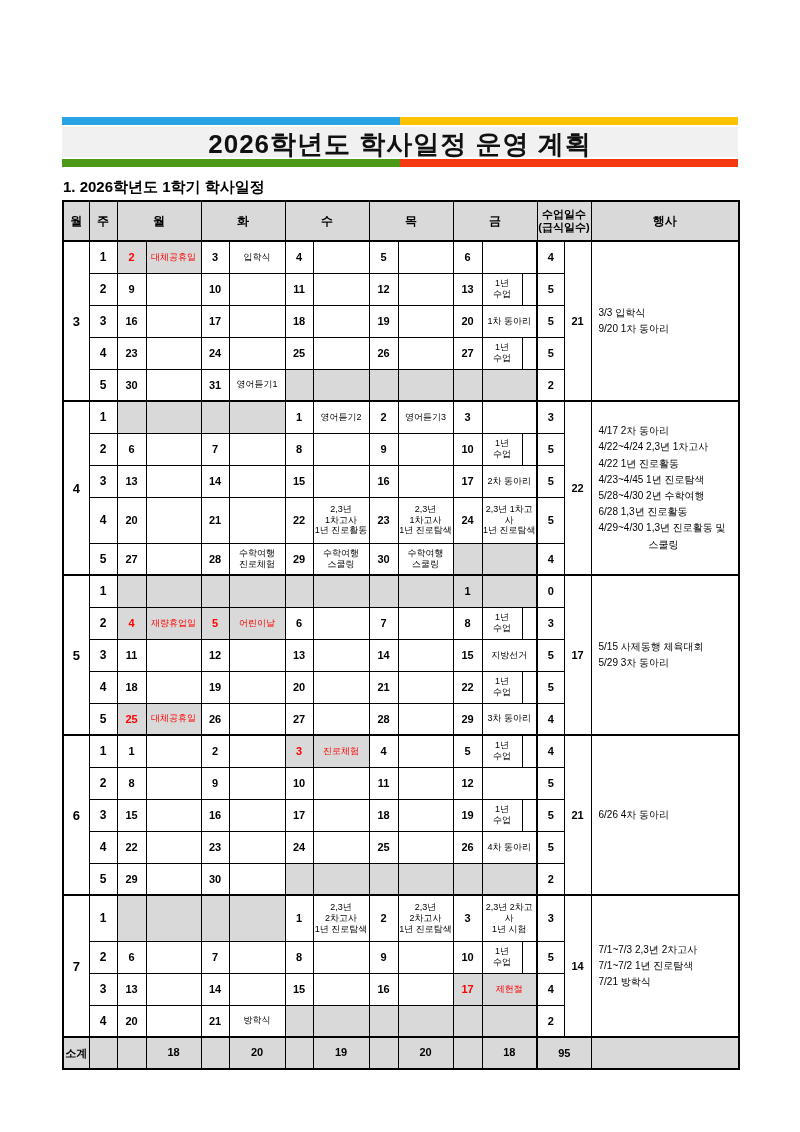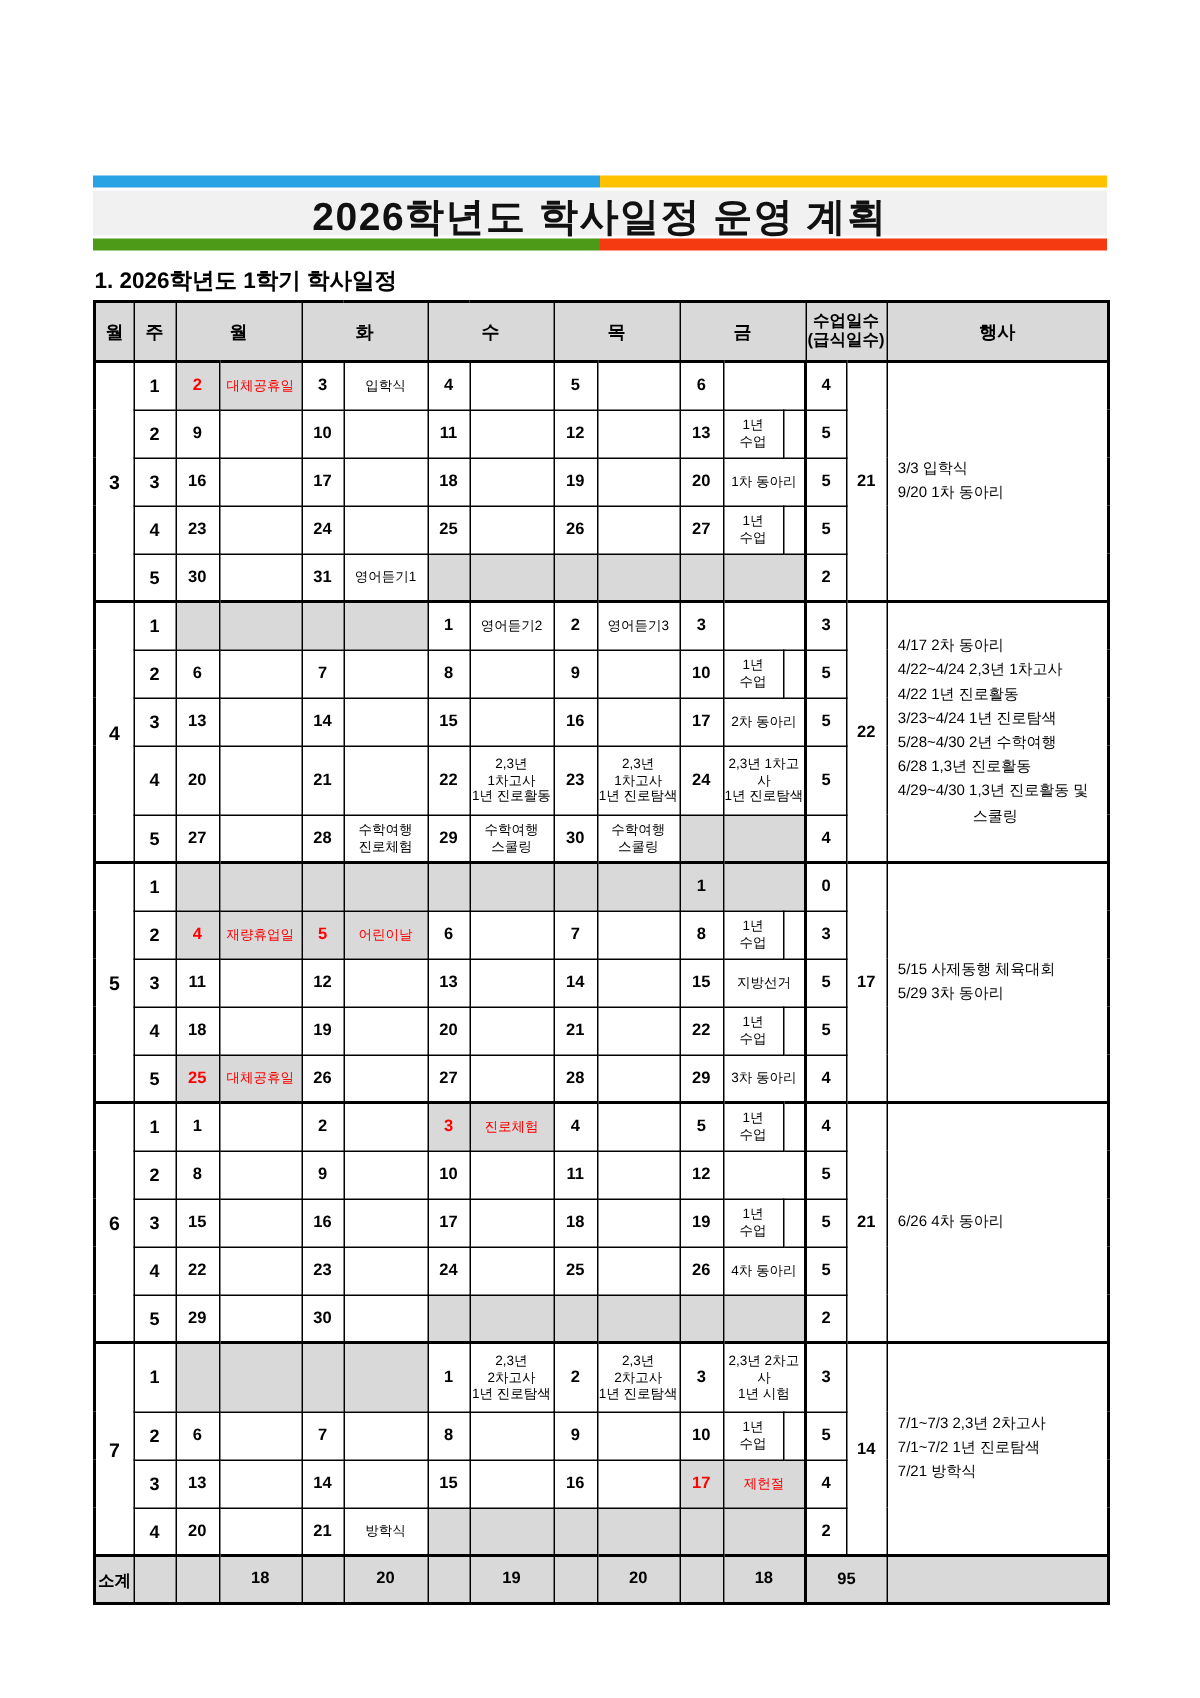--- a/index.html
+++ b/index.html
@@ -198,21 +198,21 @@
           <td class="note-cell">영어듣기3</td>
           <td class="date-cell">3</td>
           <td class="note-cell" colspan="2"></td>
           <td class="count-cell">3</td>
           <td class="total-cell" rowspan="5">22</td>
           <td class="events-cell" rowspan="5">
             <div class="events-wrap">
               <div class="event-line">4/17 2차 동아리</div>
               <div class="event-line">4/22~4/24 2,3년 1차고사</div>
               <div class="event-line">4/22 1년 진로활동</div>
-              <div class="event-line">3/23~4/24 1년 진로탐색</div>
+              <div class="event-line">4/23~4/45 1년 진로탐색</div>
               <div class="event-line">5/28~4/30 2년 수학여행</div>
               <div class="event-line">6/28 1,3년 진로활동</div>
               <div class="event-line">4/29~4/30 1,3년 진로활동 및
                   스쿨링</div>
             </div>
           </td>
         </tr>
         <tr>
           <td class="week-cell">2</td>
           <td class="date-cell">6</td>

